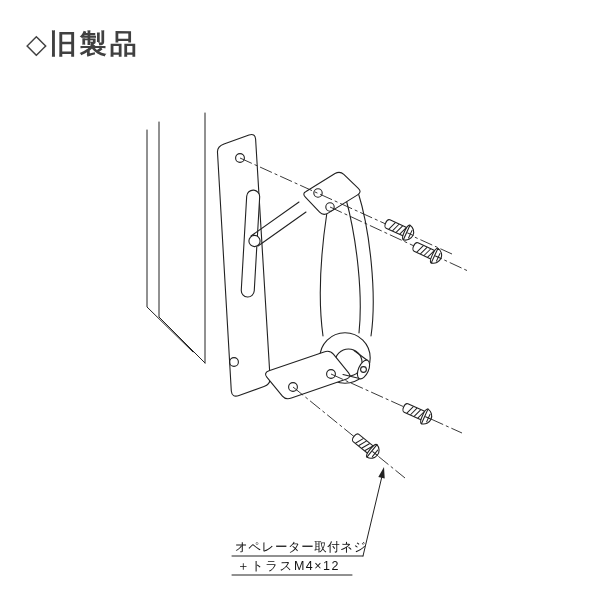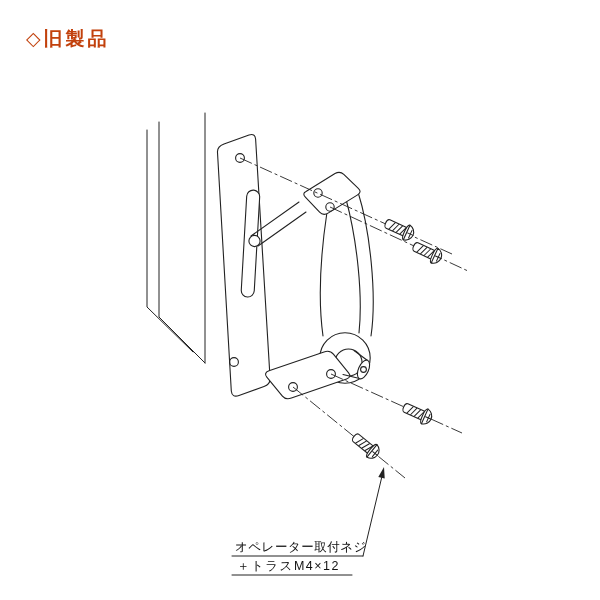--- a/index.html
+++ b/index.html
@@ -1,19 +1,19 @@
 <!DOCTYPE html>
 <html><head>
 <meta charset="utf-8">
 <style>
   html,body{margin:0;padding:0;background:#fff;}
   .page{position:relative;width:600px;height:600px;background:#fff;overflow:hidden;
         font-family:"Liberation Sans","DejaVu Sans",sans-serif;}
-  .title{position:absolute;left:26px;top:26px;font-size:19px;font-weight:bold;
-         color:#c2410c;letter-spacing:3px;white-space:nowrap;}
+  .title{position:absolute;left:26px;top:26px;font-size:27px;font-weight:bold;
+         color:#404040;letter-spacing:3px;white-space:nowrap;}
   svg.diagram{position:absolute;left:0;top:0;}
   .ln{fill:none;stroke:#222;stroke-width:1.1;stroke-linecap:round;stroke-linejoin:round;}
   .thin{stroke-width:1;}
   .fillw{fill:#fff;}
   .cl{fill:none;stroke:#222;stroke-width:0.9;stroke-dasharray:13 3 3 3;}
   .anno{font-size:12.5px;fill:#111;letter-spacing:0.5px;}
   .anno2{font-size:12.5px;fill:#111;letter-spacing:1.5px;}
   .ah{fill:#222;stroke:none;}
 </style>
 </head>

